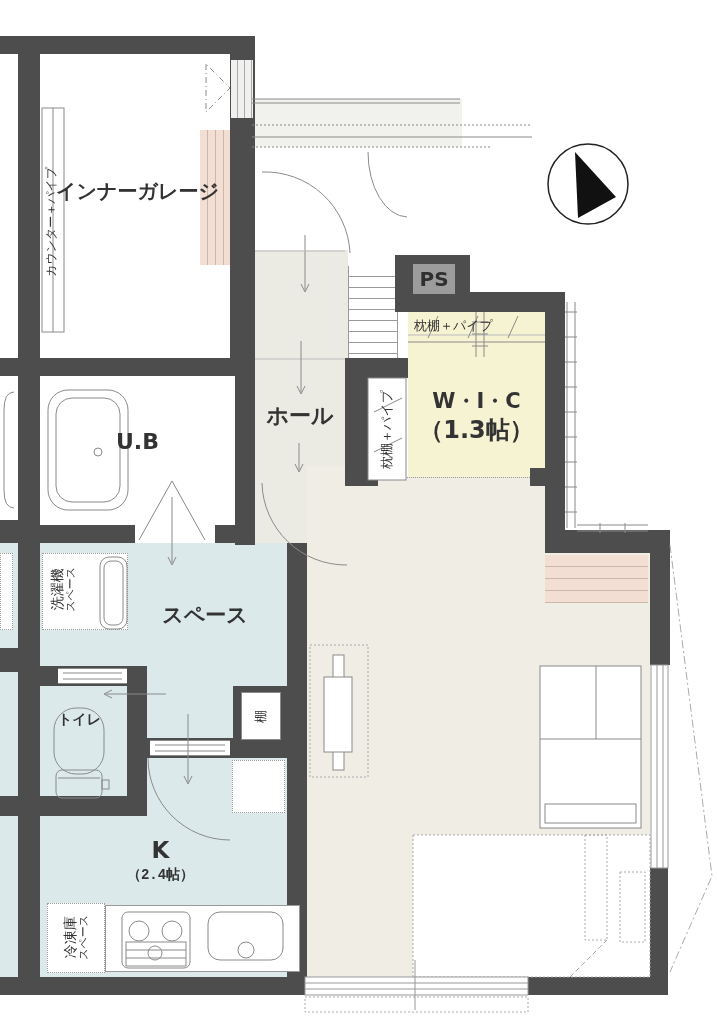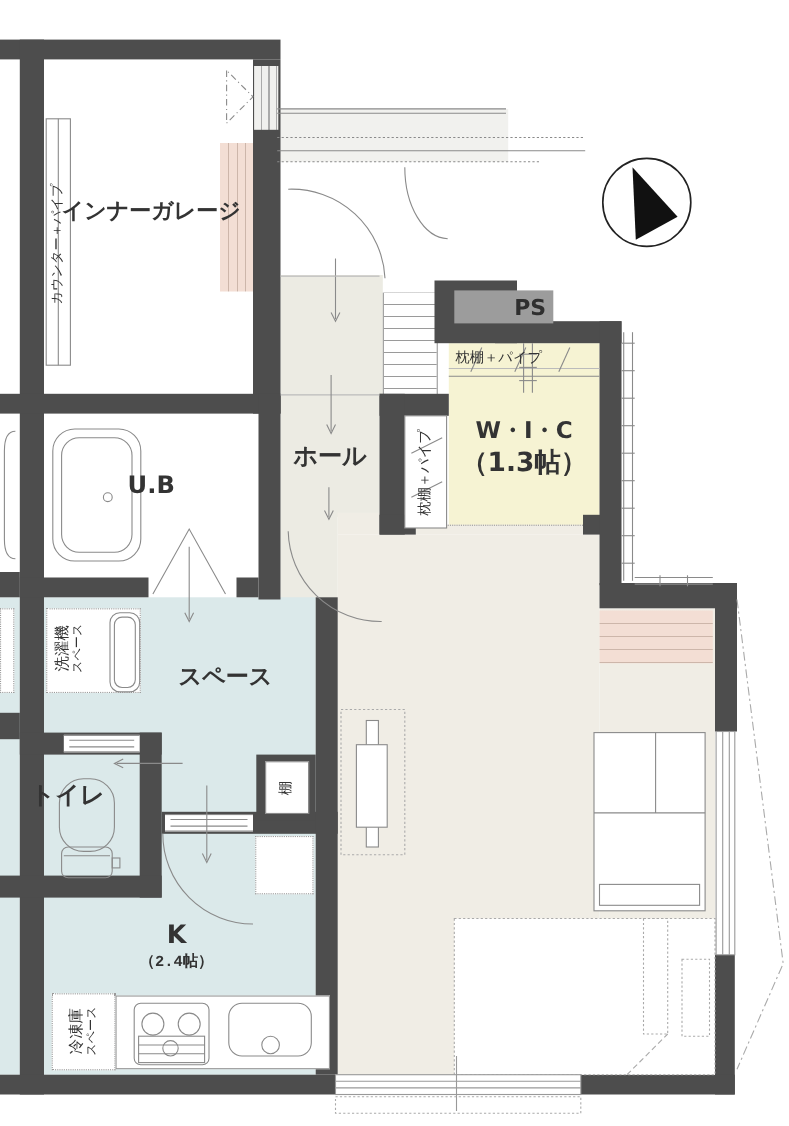--- a/index.html
+++ b/index.html
@@ -1,18 +1,18 @@
 <!DOCTYPE html>
 <html><head>
 <meta charset="utf-8">
 <style>
   html,body{margin:0;padding:0;background:#fff;}
   #plan{position:relative;width:717px;height:1024px;background:#fff;overflow:hidden;
         font-family:"DejaVu Sans","Liberation Sans",sans-serif;}
-  .abs{position:absolute;padding-left:48px;}
+  .abs{position:absolute;}
   .wall{position:absolute;background:#4d4d4d;}
   .room{position:absolute;}
   .lbl{position:absolute;color:#333;font-weight:600;text-align:center;line-height:1.3;white-space:nowrap;}
   .vrot{transform:rotate(-90deg);transform-origin:center center;}
   .dotbox{position:absolute;background:#fff;border:1.5px dotted #9a9a9a;box-sizing:border-box;}
   .stairs{position:absolute;background:repeating-linear-gradient(to bottom,#fff 0 10px,#9a9a9a 10px 11px);border-left:1px solid #9a9a9a;border-right:1px solid #9a9a9a;}
   .pinkV{position:absolute;background:repeating-linear-gradient(to right,#f3ded4 0 7px,#cdb6aa 7px 8px);}
   .pinkH{position:absolute;background:repeating-linear-gradient(to bottom,#f3ded4 0 11px,#cdb6aa 11px 12px);}
   .shutter{position:absolute;background:repeating-linear-gradient(to right,#f0f0ee 0 6px,#aaa 6px 7px);}
   .whitebox{position:absolute;background:#fff;border:1px solid #8a8a8a;box-sizing:border-box;}
@@ -210,36 +210,36 @@
 
   <div class="lbl" style="left:45px;top:178px;width:185px;font-size:20px;">
     <div>インナーガレージ</div>
   </div>
   <div class="lbl vrot" style="left:-8px;top:214px;width:120px;font-size:12px;font-weight:500;">カウンター＋パイプ</div>
 
   <div class="lbl" style="left:250px;top:402px;width:100px;font-size:22px;">ホール</div>
 
   <div class="lbl" style="left:414px;top:318px;width:120px;font-size:13px;font-weight:500;text-align:left;">枕棚＋パイプ</div>
   <div class="lbl vrot" style="left:335px;top:421px;width:104px;font-size:13px;font-weight:500;">枕棚＋パイプ</div>
-  <div class="lbl" style="left:408px;top:378px;width:137px;font-size:21px;">
+  <div class="lbl" style="left:408px;top:388px;width:137px;font-size:21px;">
     <div>W・I・C</div>
     <div style="font-size:24px;">（1.3帖）</div>
   </div>
 
   <div class="lbl" style="left:95px;top:428px;width:85px;font-size:22px;">U.B</div>
 
   <div class="lbl vrot" style="left:8px;top:575px;width:110px;font-size:13px;font-weight:500;line-height:1.15;">
     <div style="font-size:14px;">洗濯機</div>
     <div style="font-size:11px;">スペース</div>
   </div>
   <div class="lbl" style="left:115px;top:602px;width:180px;font-size:21px;">
     <div>スペース</div>
   </div>
 
-  <div class="lbl" style="left:24px;top:710px;width:75px;font-size:22px;text-align:center;">トイレ</div>
+  <div class="lbl" style="left:42px;top:710px;width:75px;font-size:14px;text-align:center;">トイレ</div>
   <div class="lbl vrot" style="left:247px;top:708px;width:28px;font-size:13px;font-weight:500;">棚</div>
 
   <div class="lbl" style="left:98px;top:836px;width:125px;font-size:23px;">
     <div>K</div>
     <div style="font-size:14px;font-family:Liberation Mono, monospace;">（2.4帖）</div>
   </div>
   <div class="lbl vrot" style="left:20px;top:923px;width:112px;font-size:13px;font-weight:500;line-height:1.15;">
     <div style="font-size:14px;">冷凍庫</div>
     <div style="font-size:11px;">スペース</div>
   </div>

